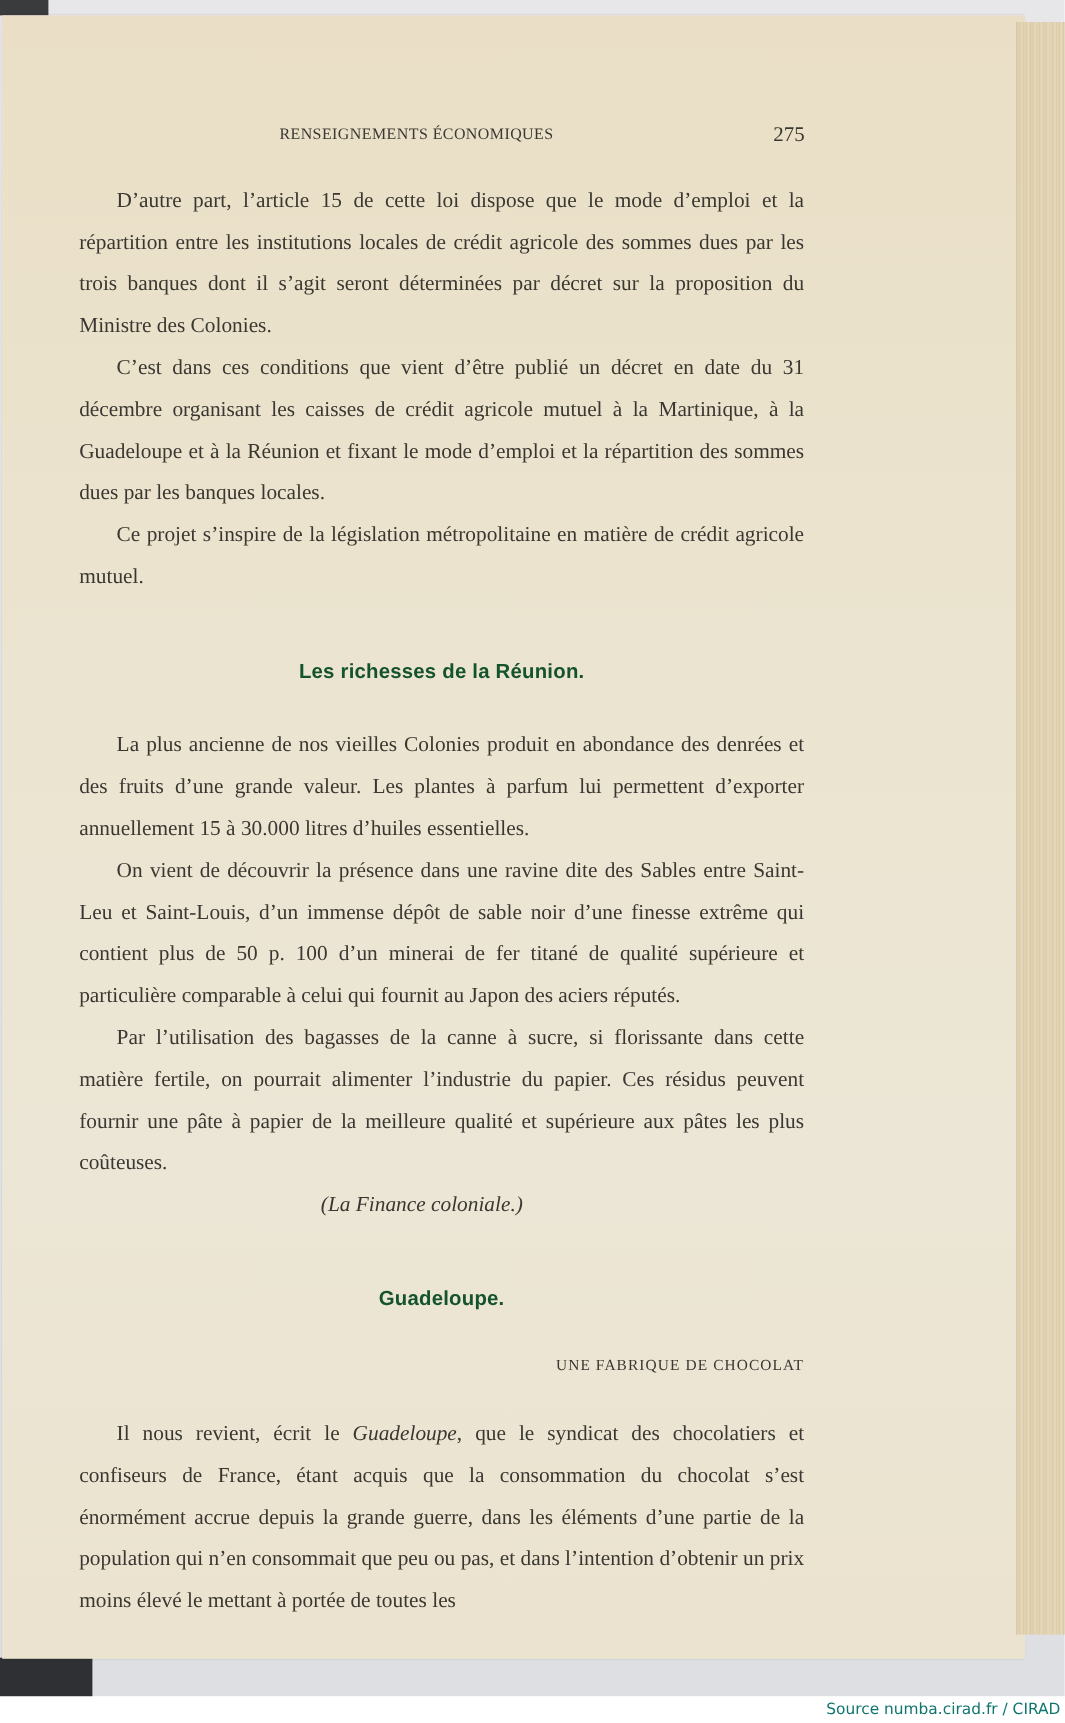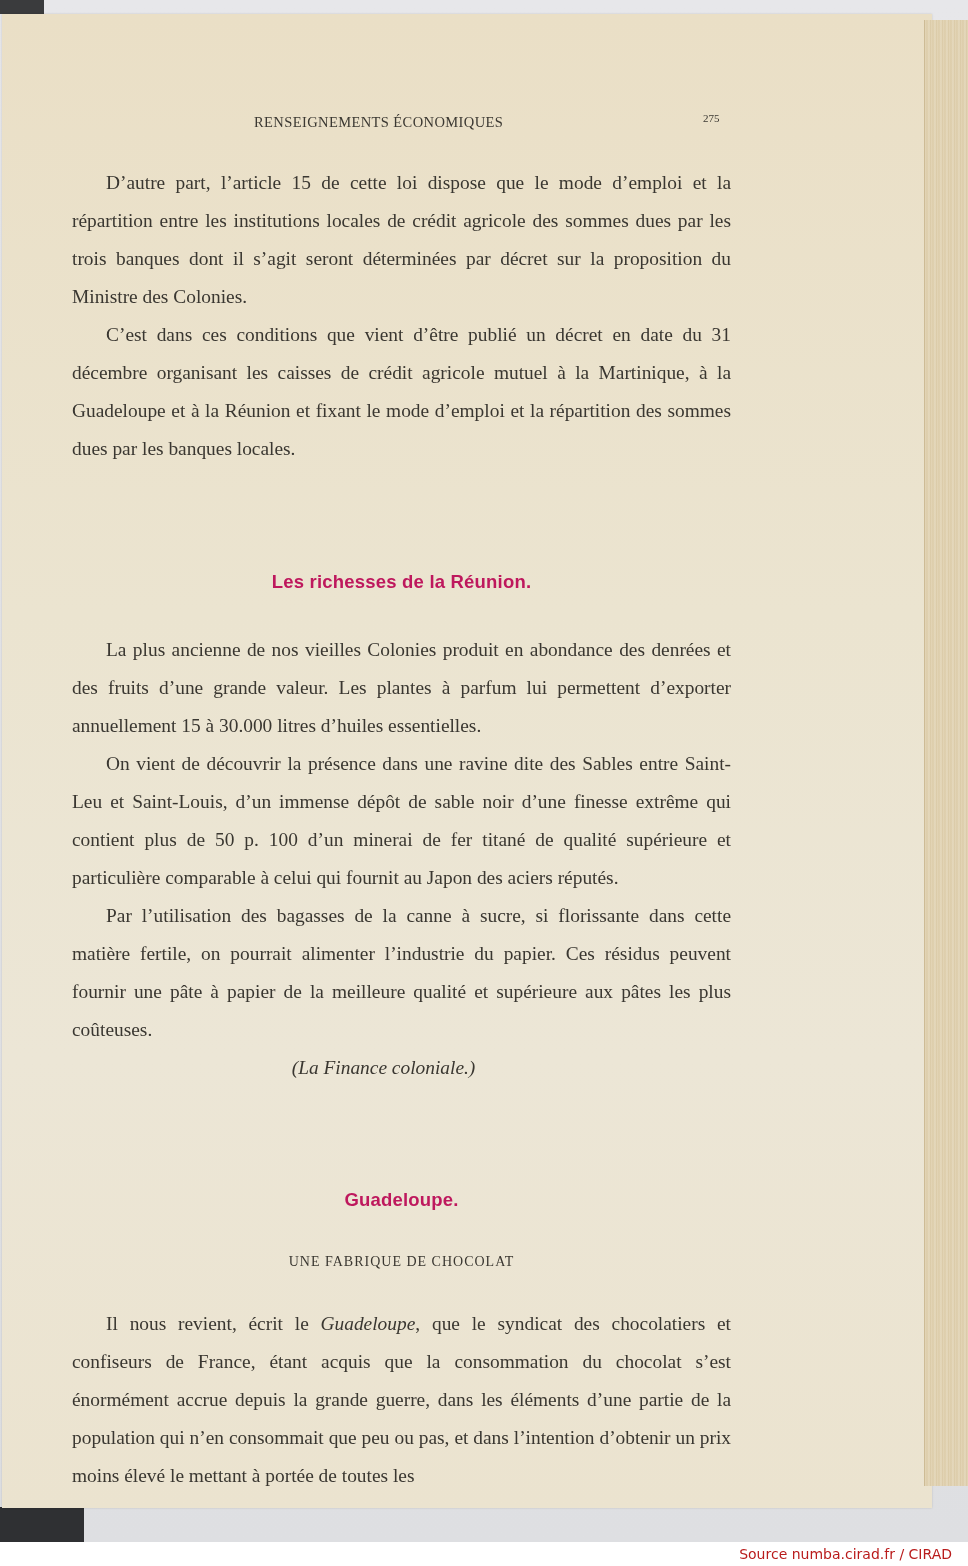--- a/index.html
+++ b/index.html
@@ -33,64 +33,64 @@
     .running-head {
       position: absolute; left: 0; top: 114px; width: 832px; height: 20px;
       color: #3b3832;
     }
     .running-title {
       position: absolute; left: 254px; top: 0;
       font-size: 14.5px; letter-spacing: 0.4px; font-variant: small-caps;
       text-transform: uppercase;
     }
     .page-number {
-      position: absolute; left: 703px; top: -2px; font-size: 11px;
+      position: absolute; left: 703px; top: -2px; font-size: 19px;
     }
     .text-block {
       position: absolute; left: 72px; top: 164px; width: 659px;
       color: #3a3731; font-size: 19.4px; line-height: 38px;
       text-align: justify; hyphens: none;
     }
     .text-block p { margin: 0; text-indent: 34px; }
     .section-title {
       font-family: "Liberation Sans", "DejaVu Sans", sans-serif;
-      font-weight: bold; font-size: 18.5px; text-align: center; color: #be185d;
+      font-weight: bold; font-size: 18.5px; text-align: center; color: #14532d;
       letter-spacing: 0.2px;
-      margin-top: 48px;
     }
     .subheading {
-      font-size: 14px; letter-spacing: 1px; text-align: center; text-transform: uppercase;
+      font-size: 14px; letter-spacing: 1px; text-align: right; text-transform: uppercase;
       color: #3a3731;
     }
     .attribution {
       text-align: center; font-style: italic; padding-right: 36px;
     }
     .source-credit {
-      position: absolute; right: 16px; bottom: 4px;
-      font-family: "DejaVu Sans", sans-serif; font-size: 14px; color: #b91c1c;
+      position: absolute; right: 4px; bottom: 4px;
+      font-family: "DejaVu Sans", sans-serif; font-size: 14px; color: #0f766e;
     }
   </style>
 </head>
 <body>
 
 <div class="backdrop"></div>
 <div class="corner-dark-top"></div>
 <div class="corner-dark-bottom"></div>
 
 <div class="page"></div>
 <div class="page-edges"></div>
 
 <div class="running-head">
   <span class="running-title">RENSEIGNEMENTS ÉCONOMIQUES</span>
   <span class="page-number">275</span>
 </div>
 
 <div class="text-block">
   <p>D’autre part, l’article 15 de cette loi dispose que le mode d’emploi et la répartition entre les institutions locales de crédit agricole des sommes dues par les trois banques dont il s’agit seront déterminées par décret sur la proposition du Ministre des Colonies.</p>
   <p>C’est dans ces conditions que vient d’être publié un décret en date du 31 décembre organisant les caisses de crédit agricole mutuel à la Martinique, à la Guadeloupe et à la Réunion et fixant le mode d’emploi et la répartition des sommes dues par les banques locales.</p>
+  <p>Ce projet s’inspire de la législation métropolitaine en matière de crédit agricole mutuel.</p>
 
   <div style="height:47px"></div>
   <div class="section-title">Les richesses de la Réunion.</div>
   <div style="height:30px"></div>
 
   <p>La plus ancienne de nos vieilles Colonies produit en abondance des denrées et des fruits d’une grande valeur. Les plantes à parfum lui permettent d’exporter annuellement 15 à 30.000 litres d’huiles essentielles.</p>
   <p>On vient de découvrir la présence dans une ravine dite des Sables entre Saint-Leu et Saint-Louis, d’un immense dépôt de sable noir d’une finesse extrême qui contient plus de 50 p. 100 d’un minerai de fer titané de qualité supérieure et particulière comparable à celui qui fournit au Japon des aciers réputés.</p>
   <p>Par l’utilisation des bagasses de la canne à sucre, si florissante dans cette matière fertile, on pourrait alimenter l’industrie du papier. Ces résidus peuvent fournir une pâte à papier de la meilleure qualité et supérieure aux pâtes les plus coûteuses.</p>
   <div class="attribution">(La Finance coloniale.)</div>
 

